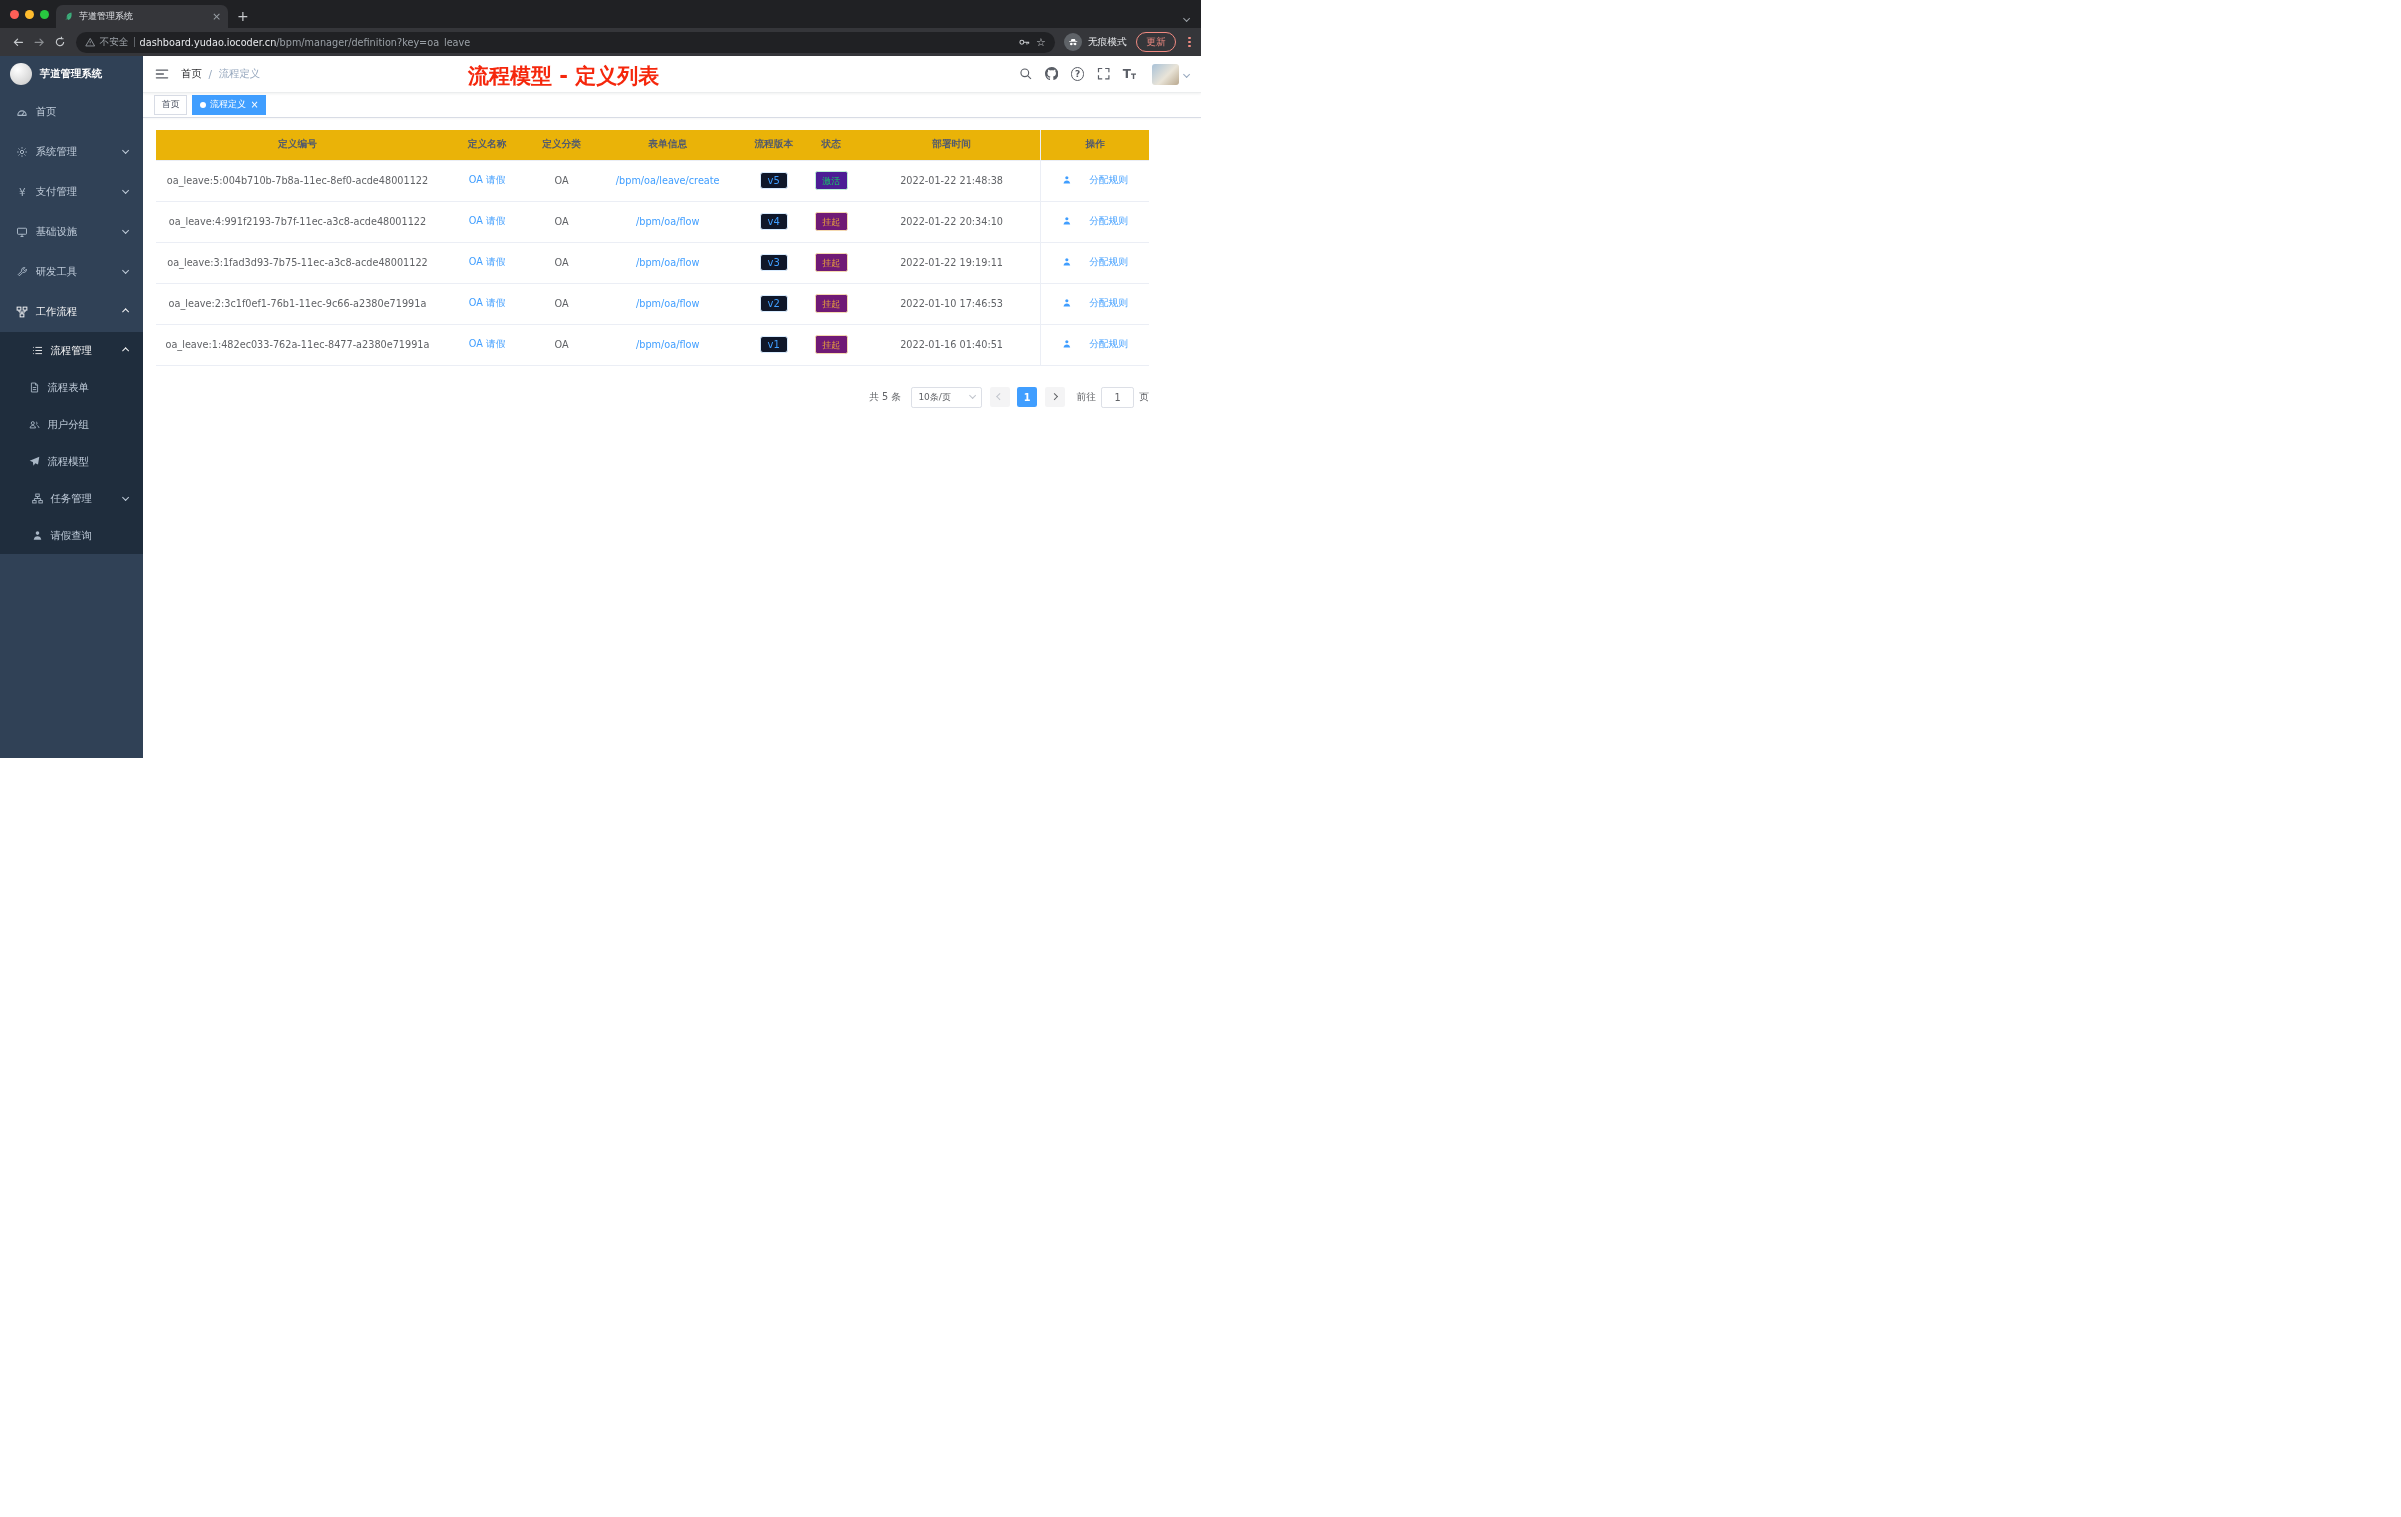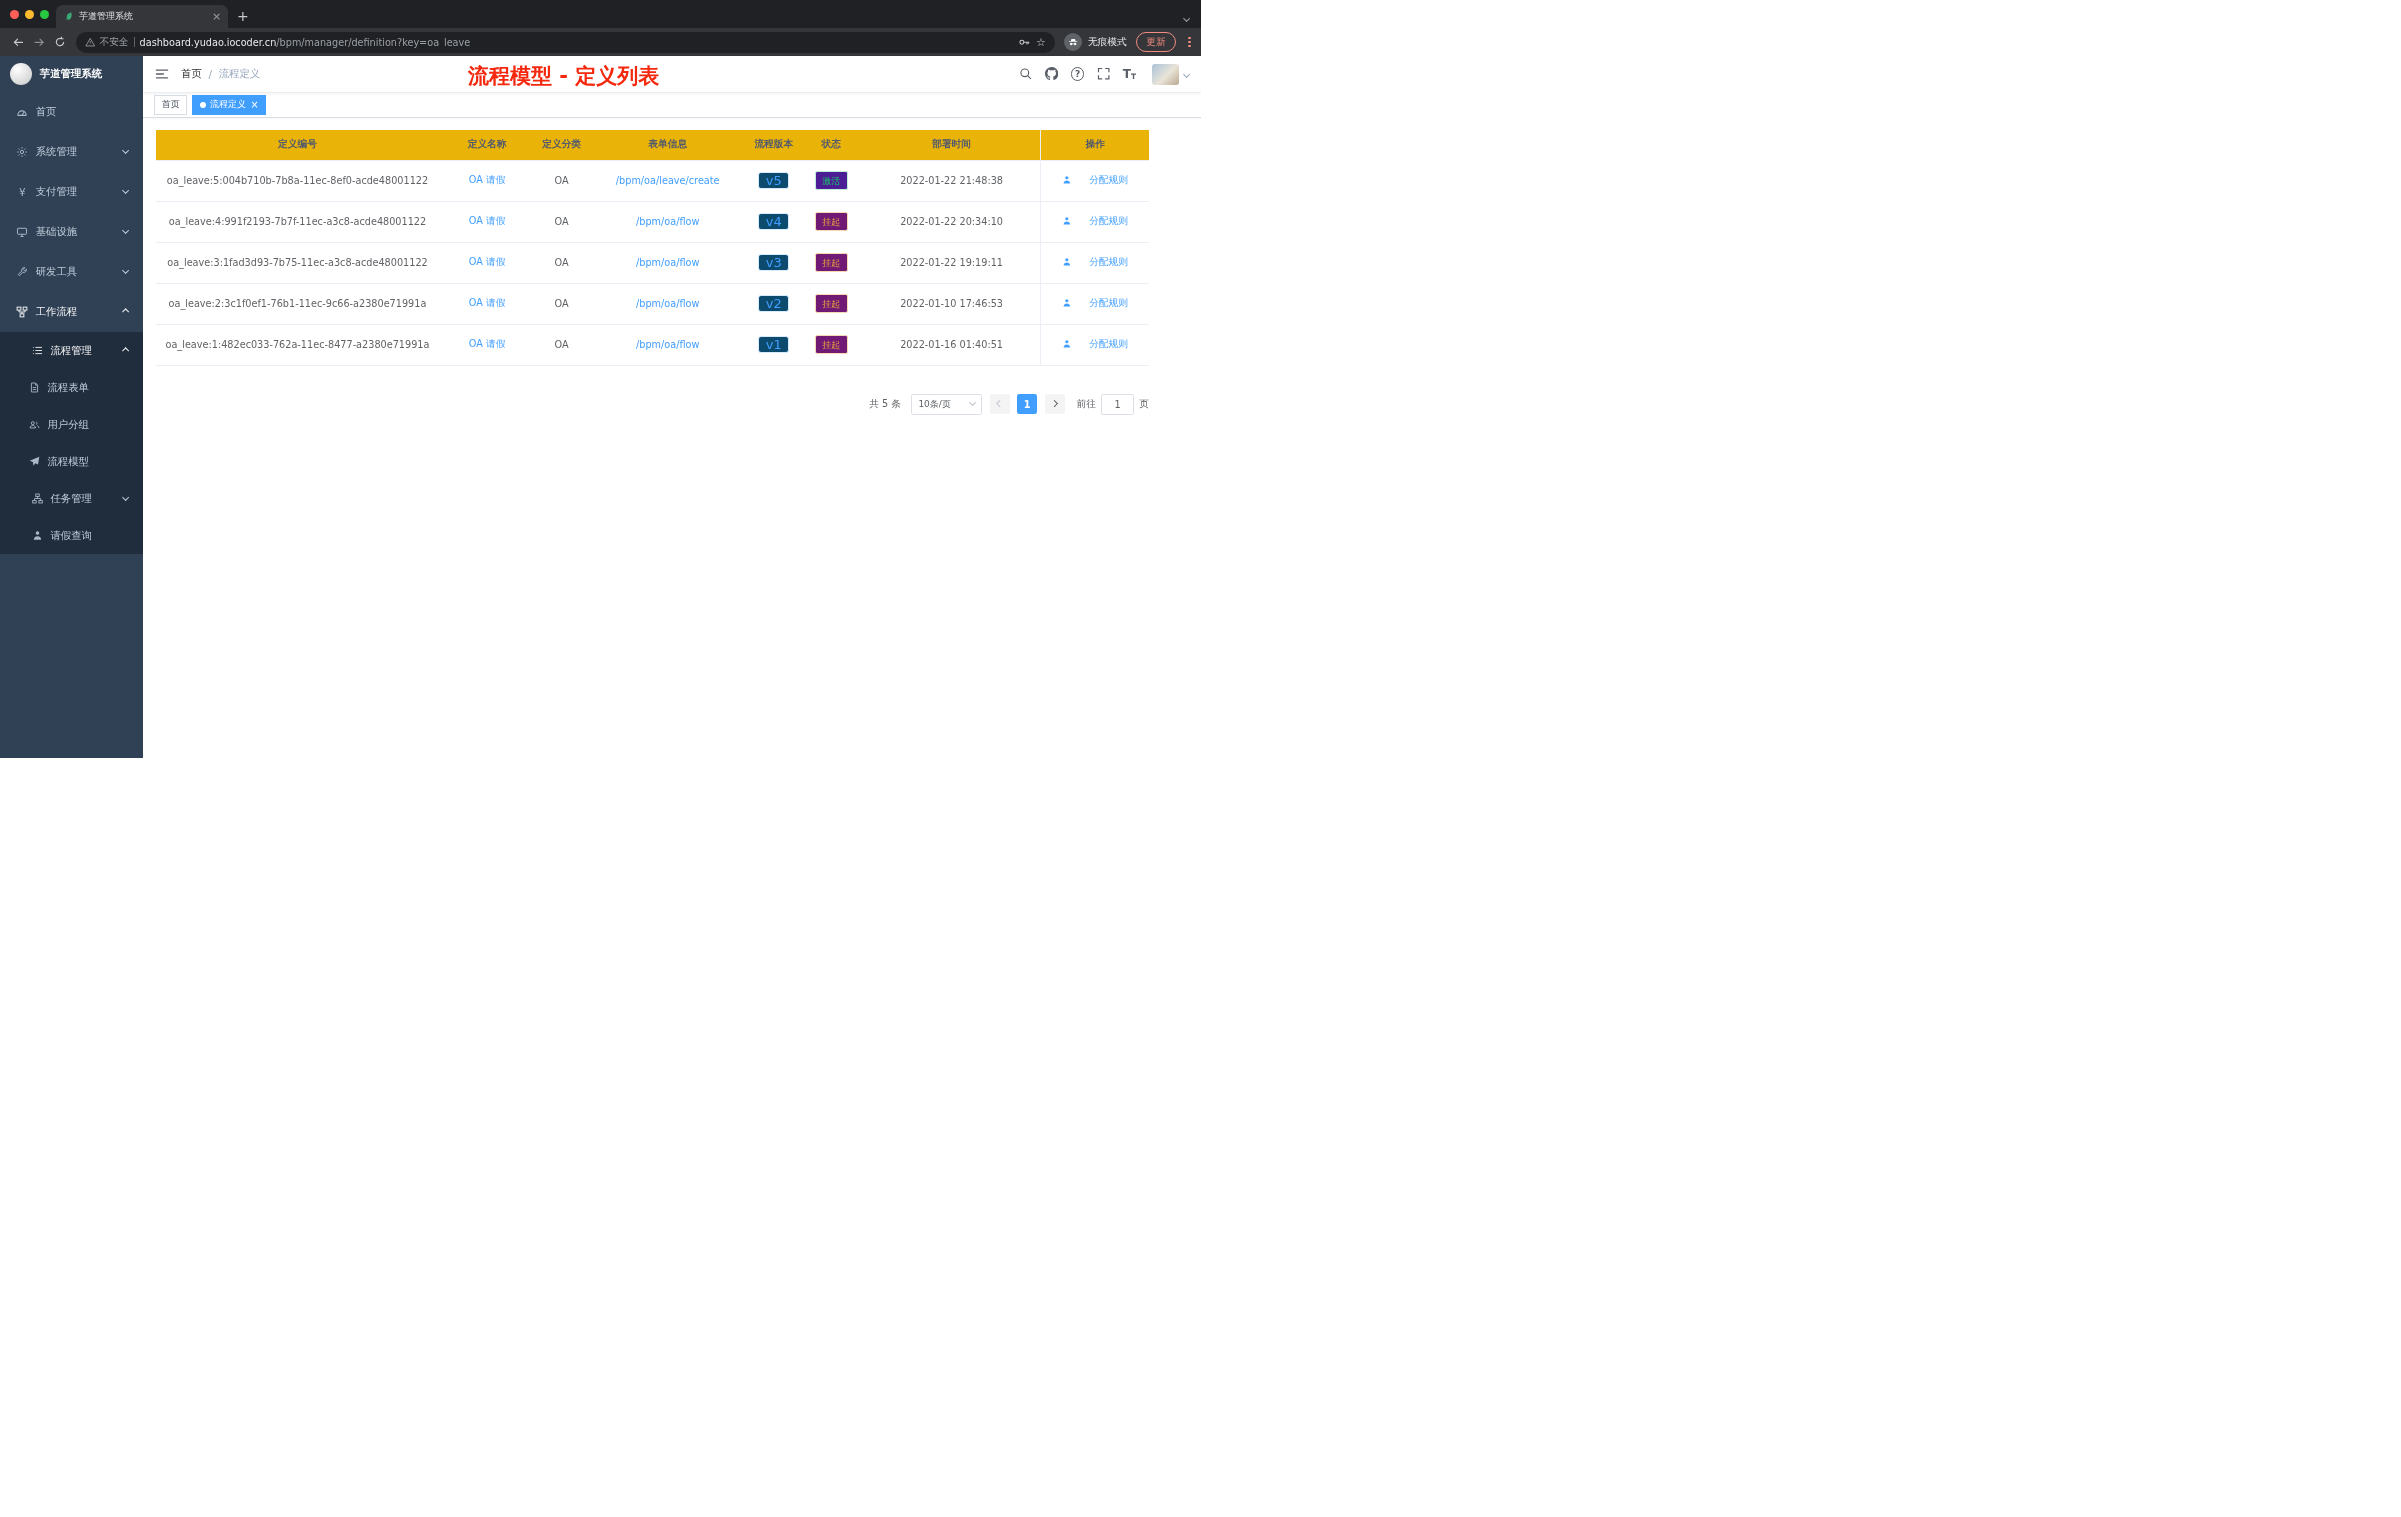--- a/index.html
+++ b/index.html
@@ -80,26 +80,26 @@
   .tag .tclose{font-size:9.7px;line-height:1}
 
   .content{padding:12px 52px 0 13.4px}
   table.def-table{width:100%;border-collapse:collapse;table-layout:fixed;font-size:9.7px;color:#606266}
   .def-table th{height:30px;background:#eab308;color:#515a6e;font-weight:bold;text-align:center;font-size:9.7px}
   .def-table td{height:41px;text-align:center;border-bottom:0.7px solid #ebeef5;overflow:hidden;white-space:nowrap}
   .def-table thead tr{border-bottom:0.7px solid #ebeef5}
   .col-op{border-left:0.7px solid #ebeef5}
   .lnk{color:#409eff;text-decoration:none;cursor:pointer}
   .oplnk{display:inline-flex;align-items:center;gap:17px;color:#409eff;cursor:pointer}
-  .vtag{display:inline-block;min-width:15px;padding:1.5px 6.7px;background:#0c4a6e;border:0.7px solid #d9ecff;border-radius:3px;color:#409eff;font-size:13px;line-height:12px}
+  .vtag{display:inline-block;min-width:15px;padding:1.5px 6.7px;background:#0f172a;border:0.7px solid #d9ecff;border-radius:3px;color:#409eff;font-size:10px;line-height:12px}
   .stag{display:inline-block;padding:2.2px 6.7px;border-radius:2.2px;font-size:9px;line-height:12px}
   .stag.act{background:#4c1d95;border:0.7px solid #bdf0d6;color:#13ce66}
   .stag.sus{background:#701a75;border:0.7px solid #f5dab1;color:#e6a23c}
 
-  .pager{margin-top:28px;display:flex;align-items:center;justify-content:flex-end;font-size:9.7px;color:#606266}
+  .pager{margin-top:21px;display:flex;align-items:center;justify-content:flex-end;font-size:9.7px;color:#606266}
   .pg-total{margin-right:10.4px}
   .pg-select{width:71px;height:21px;border:0.7px solid #dcdfe6;border-radius:2.2px;display:flex;align-items:center;padding:0 6px;gap:19px;color:#606266;cursor:pointer}
   .pg-select .lbl{flex:1;font-size:9px}
   .pg-select .chev{border-color:#c0c4cc}
   .pg-btn{min-width:20px;height:20px;margin-left:7.4px;background:#f4f4f5;border-radius:2.2px;display:flex;align-items:center;justify-content:center;cursor:pointer}
   .pg-btn.disabled{color:#c0c4cc}
   .pg-btn.page{color:#606266}
   .pg-btn.current{background:#409eff;color:#fff;font-weight:bold;cursor:default}
   .pg-goto{display:flex;align-items:center;gap:5.2px;margin-left:12px}
   .pg-input{width:33px;height:21px;border:0.7px solid #dcdfe6;border-radius:2.2px;text-align:center;font-size:9.7px;color:#606266;font-family:inherit}

